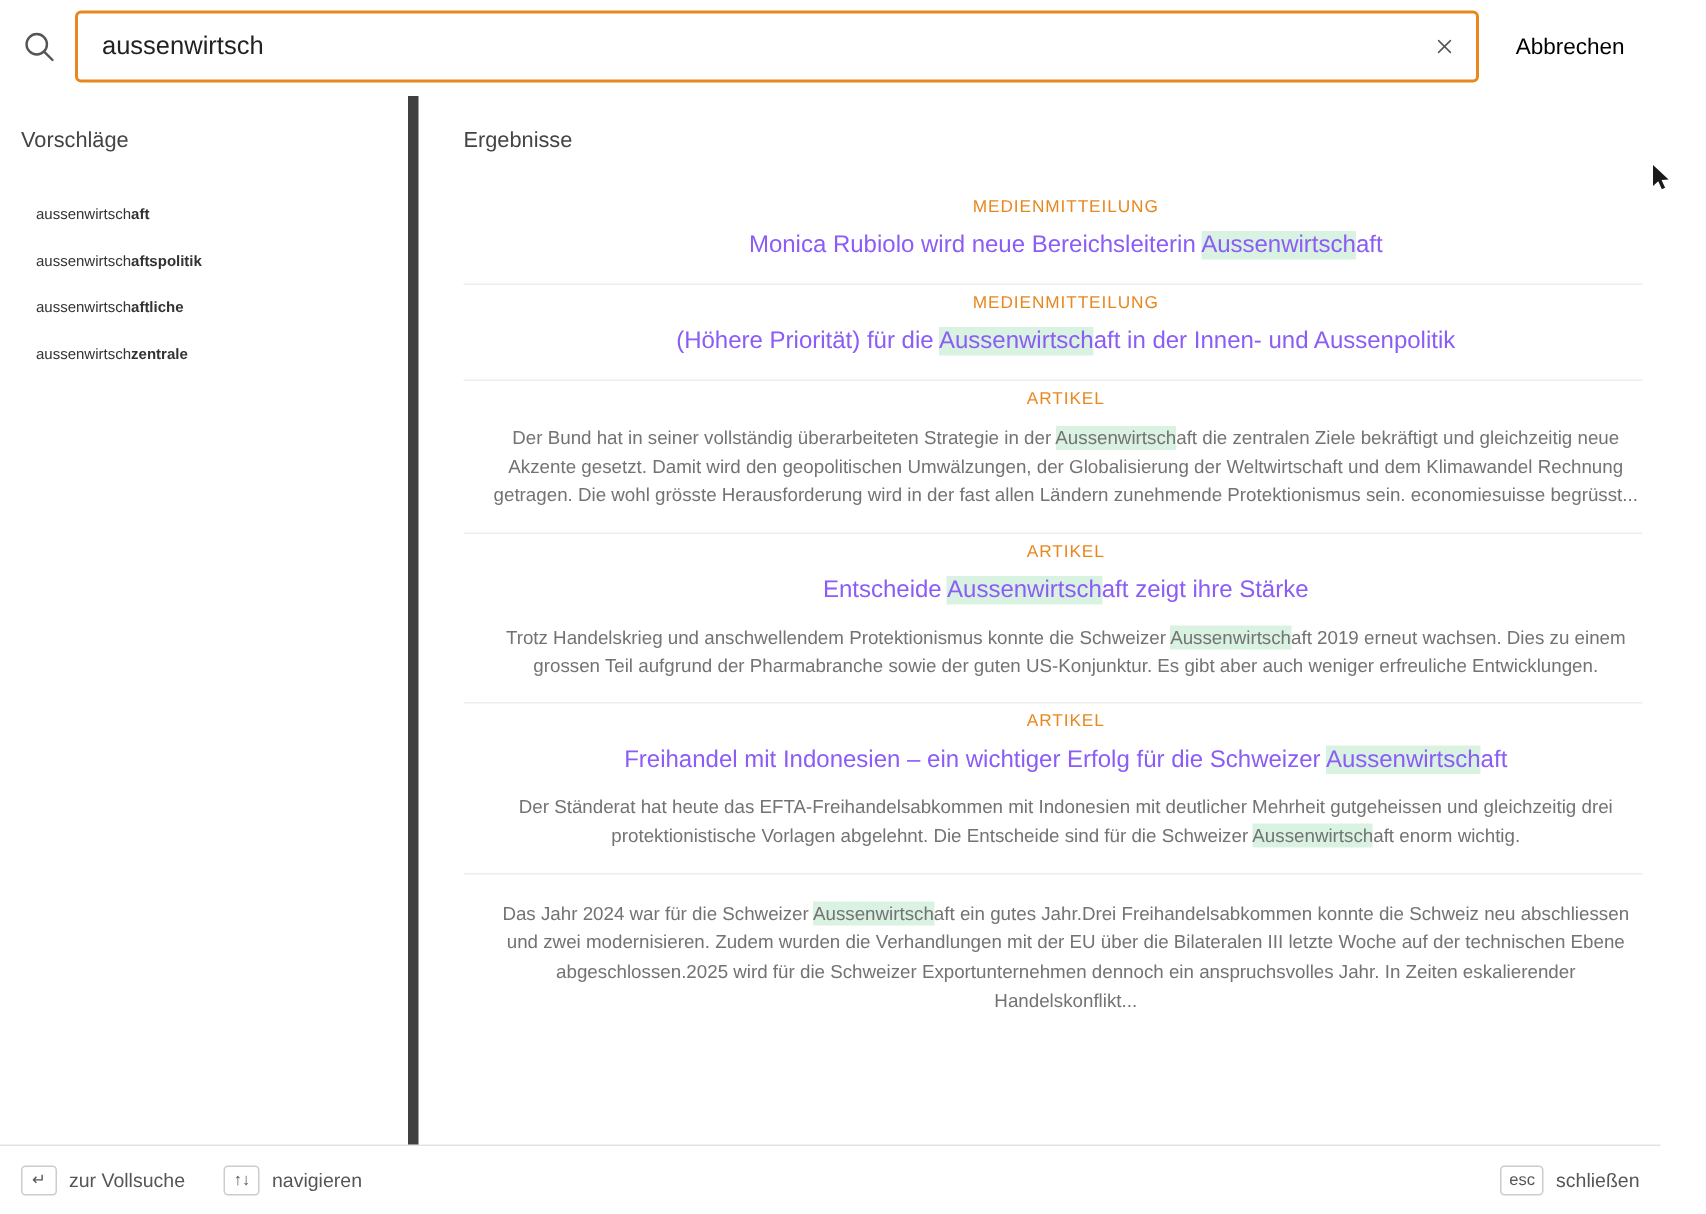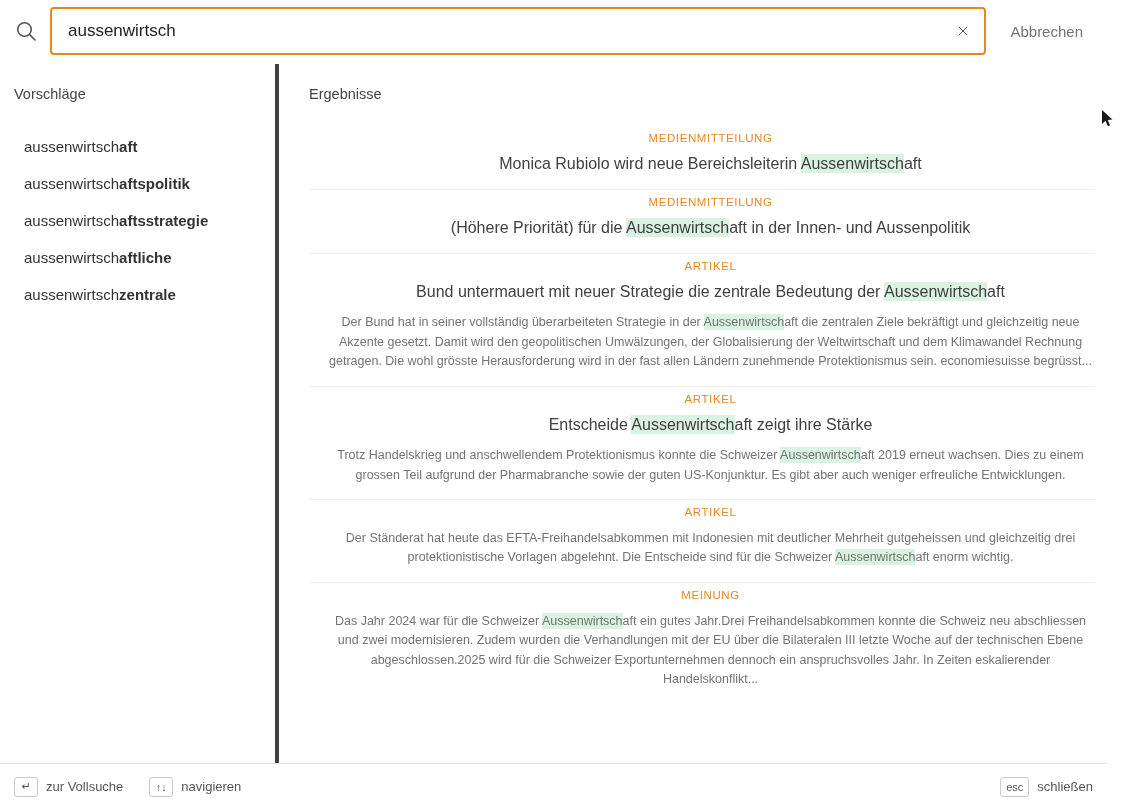--- a/index.html
+++ b/index.html
@@ -73,49 +73,49 @@
     line-height: 1;
     cursor: pointer;
     background: transparent;
     border: none;
   }
   .cancel-btn {
     flex: 0 0 auto;
     margin-left: 18px;
     margin-right: 6px;
     font-size: 15px;
-    color: #737373;
+    color: #000000;
     background: transparent;
     border: none;
     cursor: pointer;
     font-family: "Liberation Sans", sans-serif;
   }
 
   
   .body {
     flex: 1 1 auto;
     display: flex;
     min-height: 0;
     position: relative;
   }
   .suggestions {
     width: 279px;
     flex: 0 0 279px;
-    border-right: 4px solid #404040;
+    border-right: 7px solid #404040;
     padding: 22px 0 0 0;
   }
   .col-title {
     font-size: 14.5px;
     color: #444;
     padding: 0 0 0 14px;
     margin-bottom: 26px;
   }
   .sugg-list { list-style: none; margin: 0; padding: 0; }
   .sugg-item {
-    font-size: 15px;
+    font-size: 10px;
     color: #333;
     padding: 10px 14px 10px 24px;
     cursor: pointer;
     white-space: nowrap;
   }
   .sugg-item b { font-weight: bold; }
 
   .results {
     flex: 1 1 auto;
     min-width: 0;
@@ -133,21 +133,21 @@
   .result:last-child { border-bottom: none; }
   .kicker {
     font-size: 11.5px;
     letter-spacing: 0.6px;
     color: #e8871e;
     margin-bottom: 10px;
     text-transform: uppercase;
   }
   .res-title {
     font-size: 16px;
-    color: #404040;
+    color: #8b5cf6;
     line-height: 1.3;
     margin-bottom: 0;
   }
   .res-snippet {
     font-size: 12.5px;
     color: #737373;
     line-height: 1.55;
     margin-top: 11px;
   }
   mark {
@@ -217,53 +217,51 @@
     <button class="cancel-btn">Abbrechen</button>
   </div>
 
   <div class="body">
 
     <div class="suggestions">
       <div class="col-title">Vorschläge</div>
       <ul class="sugg-list" id="sugg-list">
           <li class="sugg-item"><span>aussenwirtsch</span><b>aft</b></li>
           <li class="sugg-item"><span>aussenwirtsch</span><b>aftspolitik</b></li>
-          <li class="sugg-item"><span>aussenwirtsch</span><b>aftsstrategie</b></li>
           <li class="sugg-item"><span>aussenwirtsch</span><b>aftliche</b></li>
           <li class="sugg-item"><span>aussenwirtsch</span><b>zentrale</b></li>
         </ul>
     </div>
 
     <div class="results">
       <div class="col-title">Ergebnisse</div>
       <div id="results-list">
           <div class="result">
             <div class="kicker">MEDIENMITTEILUNG</div>
             <div class="res-title"><span>Monica Rubiolo wird neue Bereichsleiterin </span><mark>Aussenwirtsch</mark><span>aft</span></div>
           </div>
           <div class="result">
             <div class="kicker">MEDIENMITTEILUNG</div>
             <div class="res-title"><span>(Höhere Priorität) für die </span><mark>Aussenwirtsch</mark><span>aft in der Innen- und Aussenpolitik</span></div>
           </div>
           <div class="result">
             <div class="kicker">ARTIKEL</div>
-            <div class="res-title"><span>Bund untermauert mit neuer Strategie die zentrale Bedeutung der </span><mark>Aussenwirtsch</mark><span>aft</span></div>
             <div class="res-snippet"><span>Der Bund hat in seiner vollständig überarbeiteten Strategie in der </span><mark>Aussenwirtsch</mark><span>aft die zentralen Ziele bekräftigt und gleichzeitig neue Akzente gesetzt. Damit wird den geopolitischen Umwälzungen, der Globalisierung der Weltwirtschaft und dem Klimawandel Rechnung getragen. Die wohl grösste Herausforderung wird in der fast allen Ländern zunehmende Protektionismus sein. economiesuisse begrüsst...</span></div>
           </div>
           <div class="result">
             <div class="kicker">ARTIKEL</div>
             <div class="res-title"><span>Entscheide </span><mark>Aussenwirtsch</mark><span>aft zeigt ihre Stärke</span></div>
             <div class="res-snippet"><span>Trotz Handelskrieg und anschwellendem Protektionismus konnte die Schweizer </span><mark>Aussenwirtsch</mark><span>aft 2019 erneut wachsen. Dies zu einem grossen Teil aufgrund der Pharmabranche sowie der guten US-Konjunktur. Es gibt aber auch weniger erfreuliche Entwicklungen.</span></div>
           </div>
           <div class="result">
             <div class="kicker">ARTIKEL</div>
+            <div class="res-title"><span>Freihandel mit Indonesien – ein wichtiger Erfolg für die Schweizer </span><mark>Aussenwirtsch</mark><span>aft</span></div>
             <div class="res-snippet"><span>Der Ständerat hat heute das EFTA-Freihandelsabkommen mit Indonesien mit deutlicher Mehrheit gutgeheissen und gleichzeitig drei protektionistische Vorlagen abgelehnt. Die Entscheide sind für die Schweizer </span><mark>Aussenwirtsch</mark><span>aft enorm wichtig.</span></div>
           </div>
           <div class="result">
-            <div class="kicker">MEINUNG</div>
             <div class="res-snippet"><span> Das Jahr 2024 war für die Schweizer </span><mark>Aussenwirtsch</mark><span>aft ein gutes Jahr.Drei Freihandelsabkommen konnte die Schweiz neu abschliessen und zwei modernisieren. Zudem wurden die Verhandlungen mit der EU über die Bilateralen III letzte Woche auf der technischen Ebene abgeschlossen.2025 wird für die Schweizer Exportunternehmen dennoch ein anspruchsvolles Jahr. In Zeiten eskalierender Handelskonflikt...</span></div>
           </div>
         </div>
     </div>
 
     <svg class="cursor" viewBox="0 0 12 18">
       <polygon points="0,0 0,14 3.5,10.8 5.9,16.2 8.1,15.2 5.7,10 10.4,9.6" fill="#1a1a1a"></polygon>
     </svg>
   </div>
 

